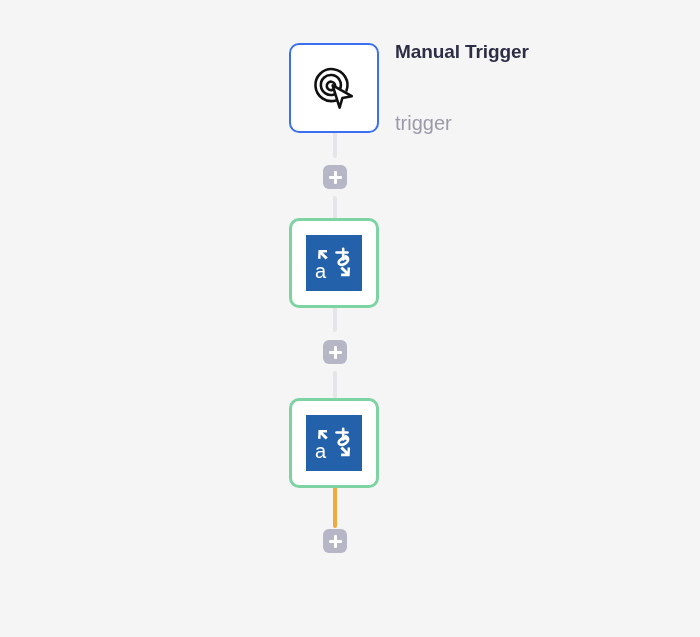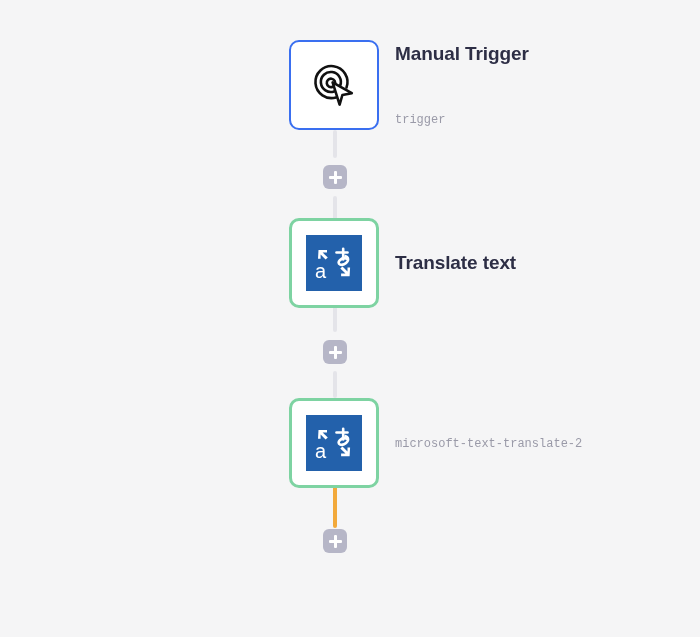--- a/index.html
+++ b/index.html
@@ -94,26 +94,25 @@
   }
   .node-title {
     font-size: 19px;
     font-weight: bold;
     color: #2d2e45;
     letter-spacing: -0.1px;
     line-height: 1.25;
     white-space: nowrap;
   }
   .node-sub {
-    font-size: 12px;
+    font-size: 20px;
     color: #9a9aa8;
     line-height: 1.35;
     margin-top: 3px;
     white-space: nowrap;
-    font-family: Liberation Mono, monospace;
   }
 
   
   .translate-icon {
     width: 56px;
     height: 56px;
     background: #2361ab;
     position: relative;
     display: block;
   }
@@ -186,21 +185,20 @@
           </g>
 
           <g fill="#ffffff">
             <path d="M43.6 41.2 L35.1 41.2 L35.1 38.6 L39.5 38.6 L34.3 33.6
                      L36.5 31.6 L41.5 36.6 L41.5 32.4 L44.1 32.4 Z"></path>
           </g>
         </svg>
       </span>
     </div>
     <div class="node-labels">
-      <div class="node-title">Translate text</div>
     </div>
   </div>
 
   <div class="node-row" style="top:398px;">
     <div class="node-box ok">
       <span class="translate-icon">
         <svg width="56" height="56" viewBox="0 0 56 56">
           <rect x="0" y="0" width="56" height="56" fill="#2361ab"></rect>
           <g fill="none" stroke="#ffffff" stroke-width="2.6" stroke-linecap="round">
             <path d="M30.5 17.5 H41.5"></path>
@@ -214,17 +212,16 @@
                      L19.6 24.6 L14.6 19.6 L14.6 23.8 L12.0 23.8 Z"></path>
           </g>
           <g fill="#ffffff">
             <path d="M43.6 41.2 L35.1 41.2 L35.1 38.6 L39.5 38.6 L34.3 33.6
                      L36.5 31.6 L41.5 36.6 L41.5 32.4 L44.1 32.4 Z"></path>
           </g>
         </svg>
       </span>
     </div>
     <div class="node-labels">
-      <div class="node-sub">microsoft-text-translate-2</div>
     </div>
   </div>
 
 </div>
 
 </body></html>

